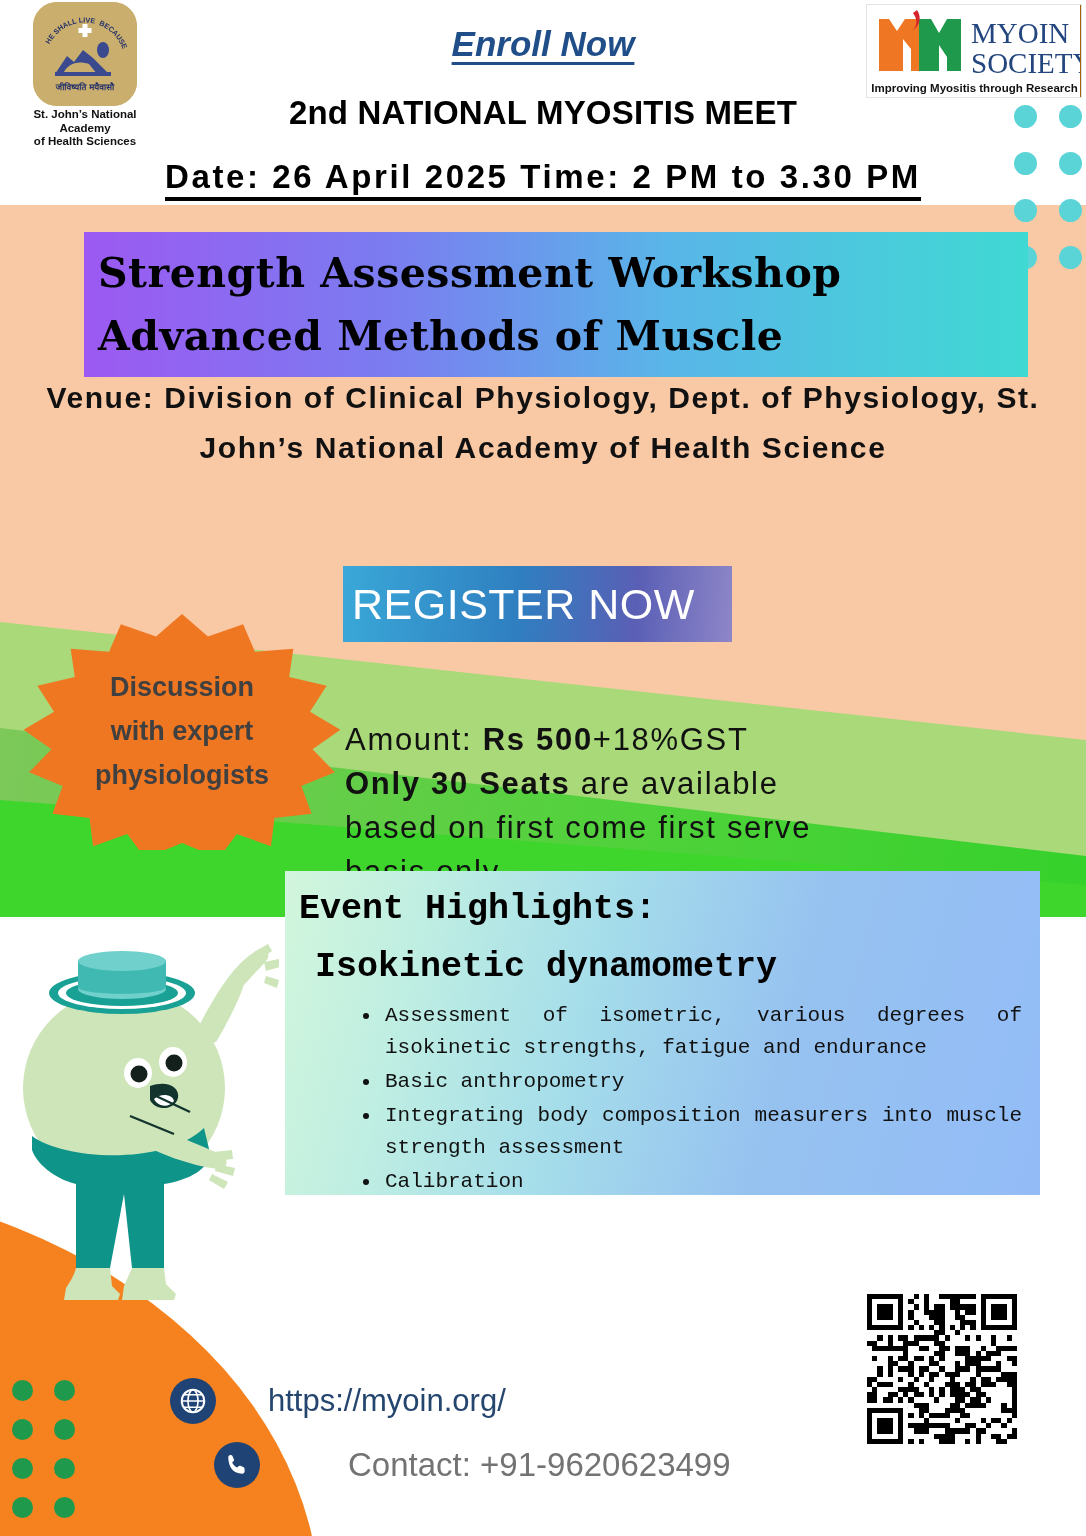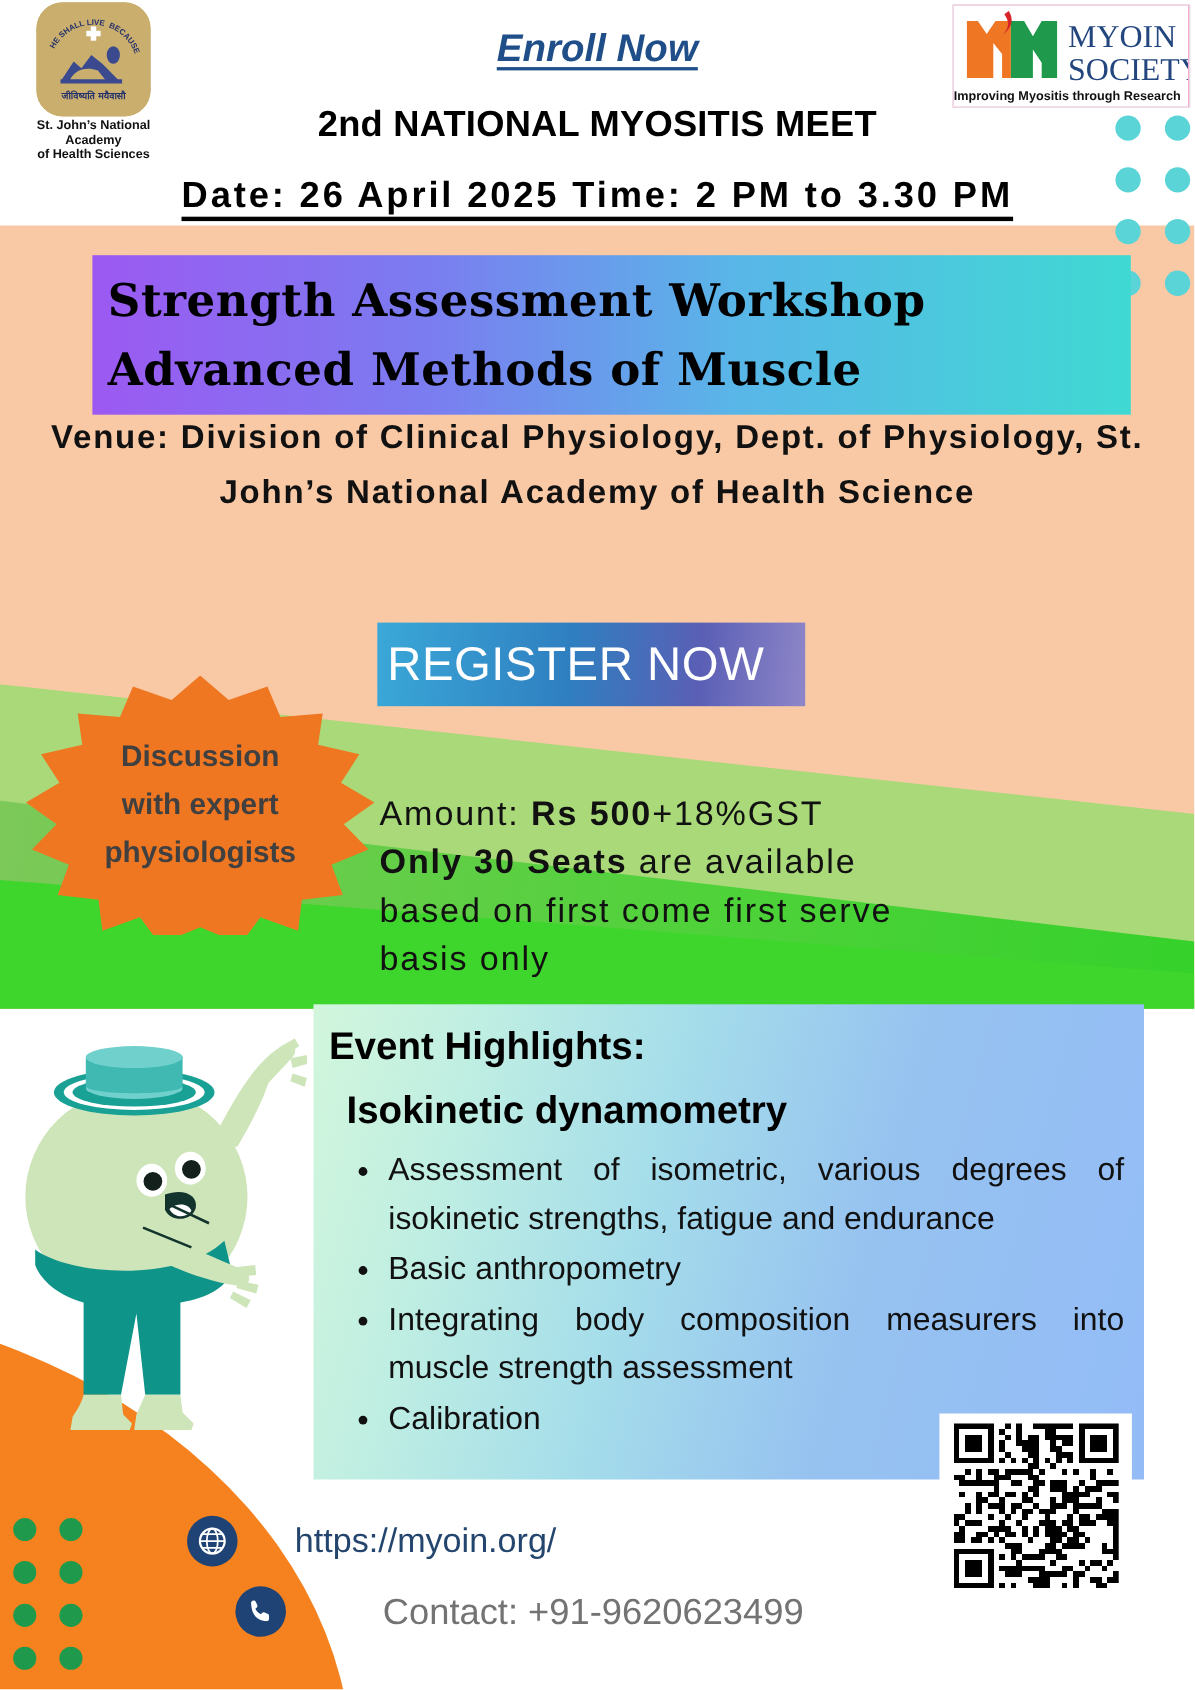--- a/index.html
+++ b/index.html
@@ -31,23 +31,23 @@
      background:#f5821f;border-radius:0 100% 0 0;}
   .greendots{position:absolute;left:12px;top:1380px;width:110px;height:150px;}
   .greendots i{position:absolute;width:21px;height:21px;border-radius:50%;background:#1f9a4d;}
 
   
   .sjlogo{position:absolute;left:10px;top:2px;width:150px;height:140px;text-align:center;}
   .sjbadge{width:104px;height:104px;margin:0 auto;background:#c9ae6d;border-radius:24px;position:relative;overflow:hidden;}
   .sjcaption{font-size:11.5px;font-weight:bold;color:#111;line-height:1.18;margin-top:2px;
      font-family:"Liberation Sans",sans-serif;}
 
-  .myoinlogo{position:absolute;left:866px;top:4px;width:216px;height:94px;background:#f9a8d4;
+  .myoinlogo{position:absolute;left:866px;top:4px;width:216px;height:94px;background:#a16207;
      border:1px solid #e3e3e3;box-sizing:border-box;}
-  .myoin-tag{position:absolute;left:0;bottom:3px;width:215px;
+  .myoin-tag{position:absolute;left:0;bottom:3px;width:215px;text-align:center;
      font-size:11.5px;font-weight:bold;color:#111;}
 
   .enroll{position:absolute;left:0;top:24px;width:1086px;text-align:center;
      font-size:35px;font-weight:bold;font-style:italic;color:#1f4e88;
      text-decoration:underline;text-underline-offset:6px;}
   .meettitle{position:absolute;left:0;top:94px;width:1086px;text-align:center;
      font-size:33px;font-weight:bold;color:#000;letter-spacing:.2px;}
   .datetime{position:absolute;left:0;top:158px;width:1086px;text-align:center;
      font-size:33px;font-weight:bold;color:#000;letter-spacing:2.6px;}
   .datetime span{border-bottom:4px solid #000;padding-bottom:2px;}
@@ -79,28 +79,28 @@
       30.9% 4.3%,41.9% 9.5%);
     display:flex;align-items:center;justify-content:center;}
   .burst p{margin:0;text-align:center;font-size:27px;font-weight:bold;color:#404040;line-height:1.62;}
 
   
   .amount{position:absolute;left:345px;top:718px;width:700px;
      font-size:31px;color:#111;line-height:1.42;letter-spacing:1.7px;}
   .amount b{font-weight:bold;}
 
   
-  .highlights{position:absolute;left:285px;top:913px;width:755px;height:432px;
+  .highlights{position:absolute;left:285px;top:871px;width:755px;height:324px;
      background:linear-gradient(105deg,#d2f6dc 0%,#bfeee2 18%,#a5ddea 40%,#96c2f0 65%,#93bcf7 100%);
-     padding:16px 18px 0 14px;box-sizing:border-box;}
+     padding:16px 18px 0 14px;box-sizing:border-box;font-family:Liberation Mono, monospace;}
   .hl-h1{font-size:35px;font-weight:bold;color:#000;line-height:1.3;}
   .hl-h2{font-size:35px;font-weight:bold;color:#000;line-height:1.3;margin-top:12px;margin-left:16px;}
   .hl-list{margin:10px 0 0 0;padding-left:50px;}
-  .hl-list li{font-size:29px;color:#111;line-height:1.52;text-align:justify;margin-bottom:2px;
-     padding-left:4px;}
+  .hl-list li{font-size:21px;color:#111;line-height:1.52;text-align:justify;margin-bottom:2px;
+     padding-left:4px;margin-left:32px;}
 
   
   .character{position:absolute;left:14px;top:938px;width:265px;height:372px;}
 
   
   .qrwrap{position:absolute;left:854px;top:1285px;width:175px;height:168px;background:#fff;
      display:flex;align-items:center;justify-content:center;}
 
   
   .c-row{position:absolute;display:flex;align-items:center;}

